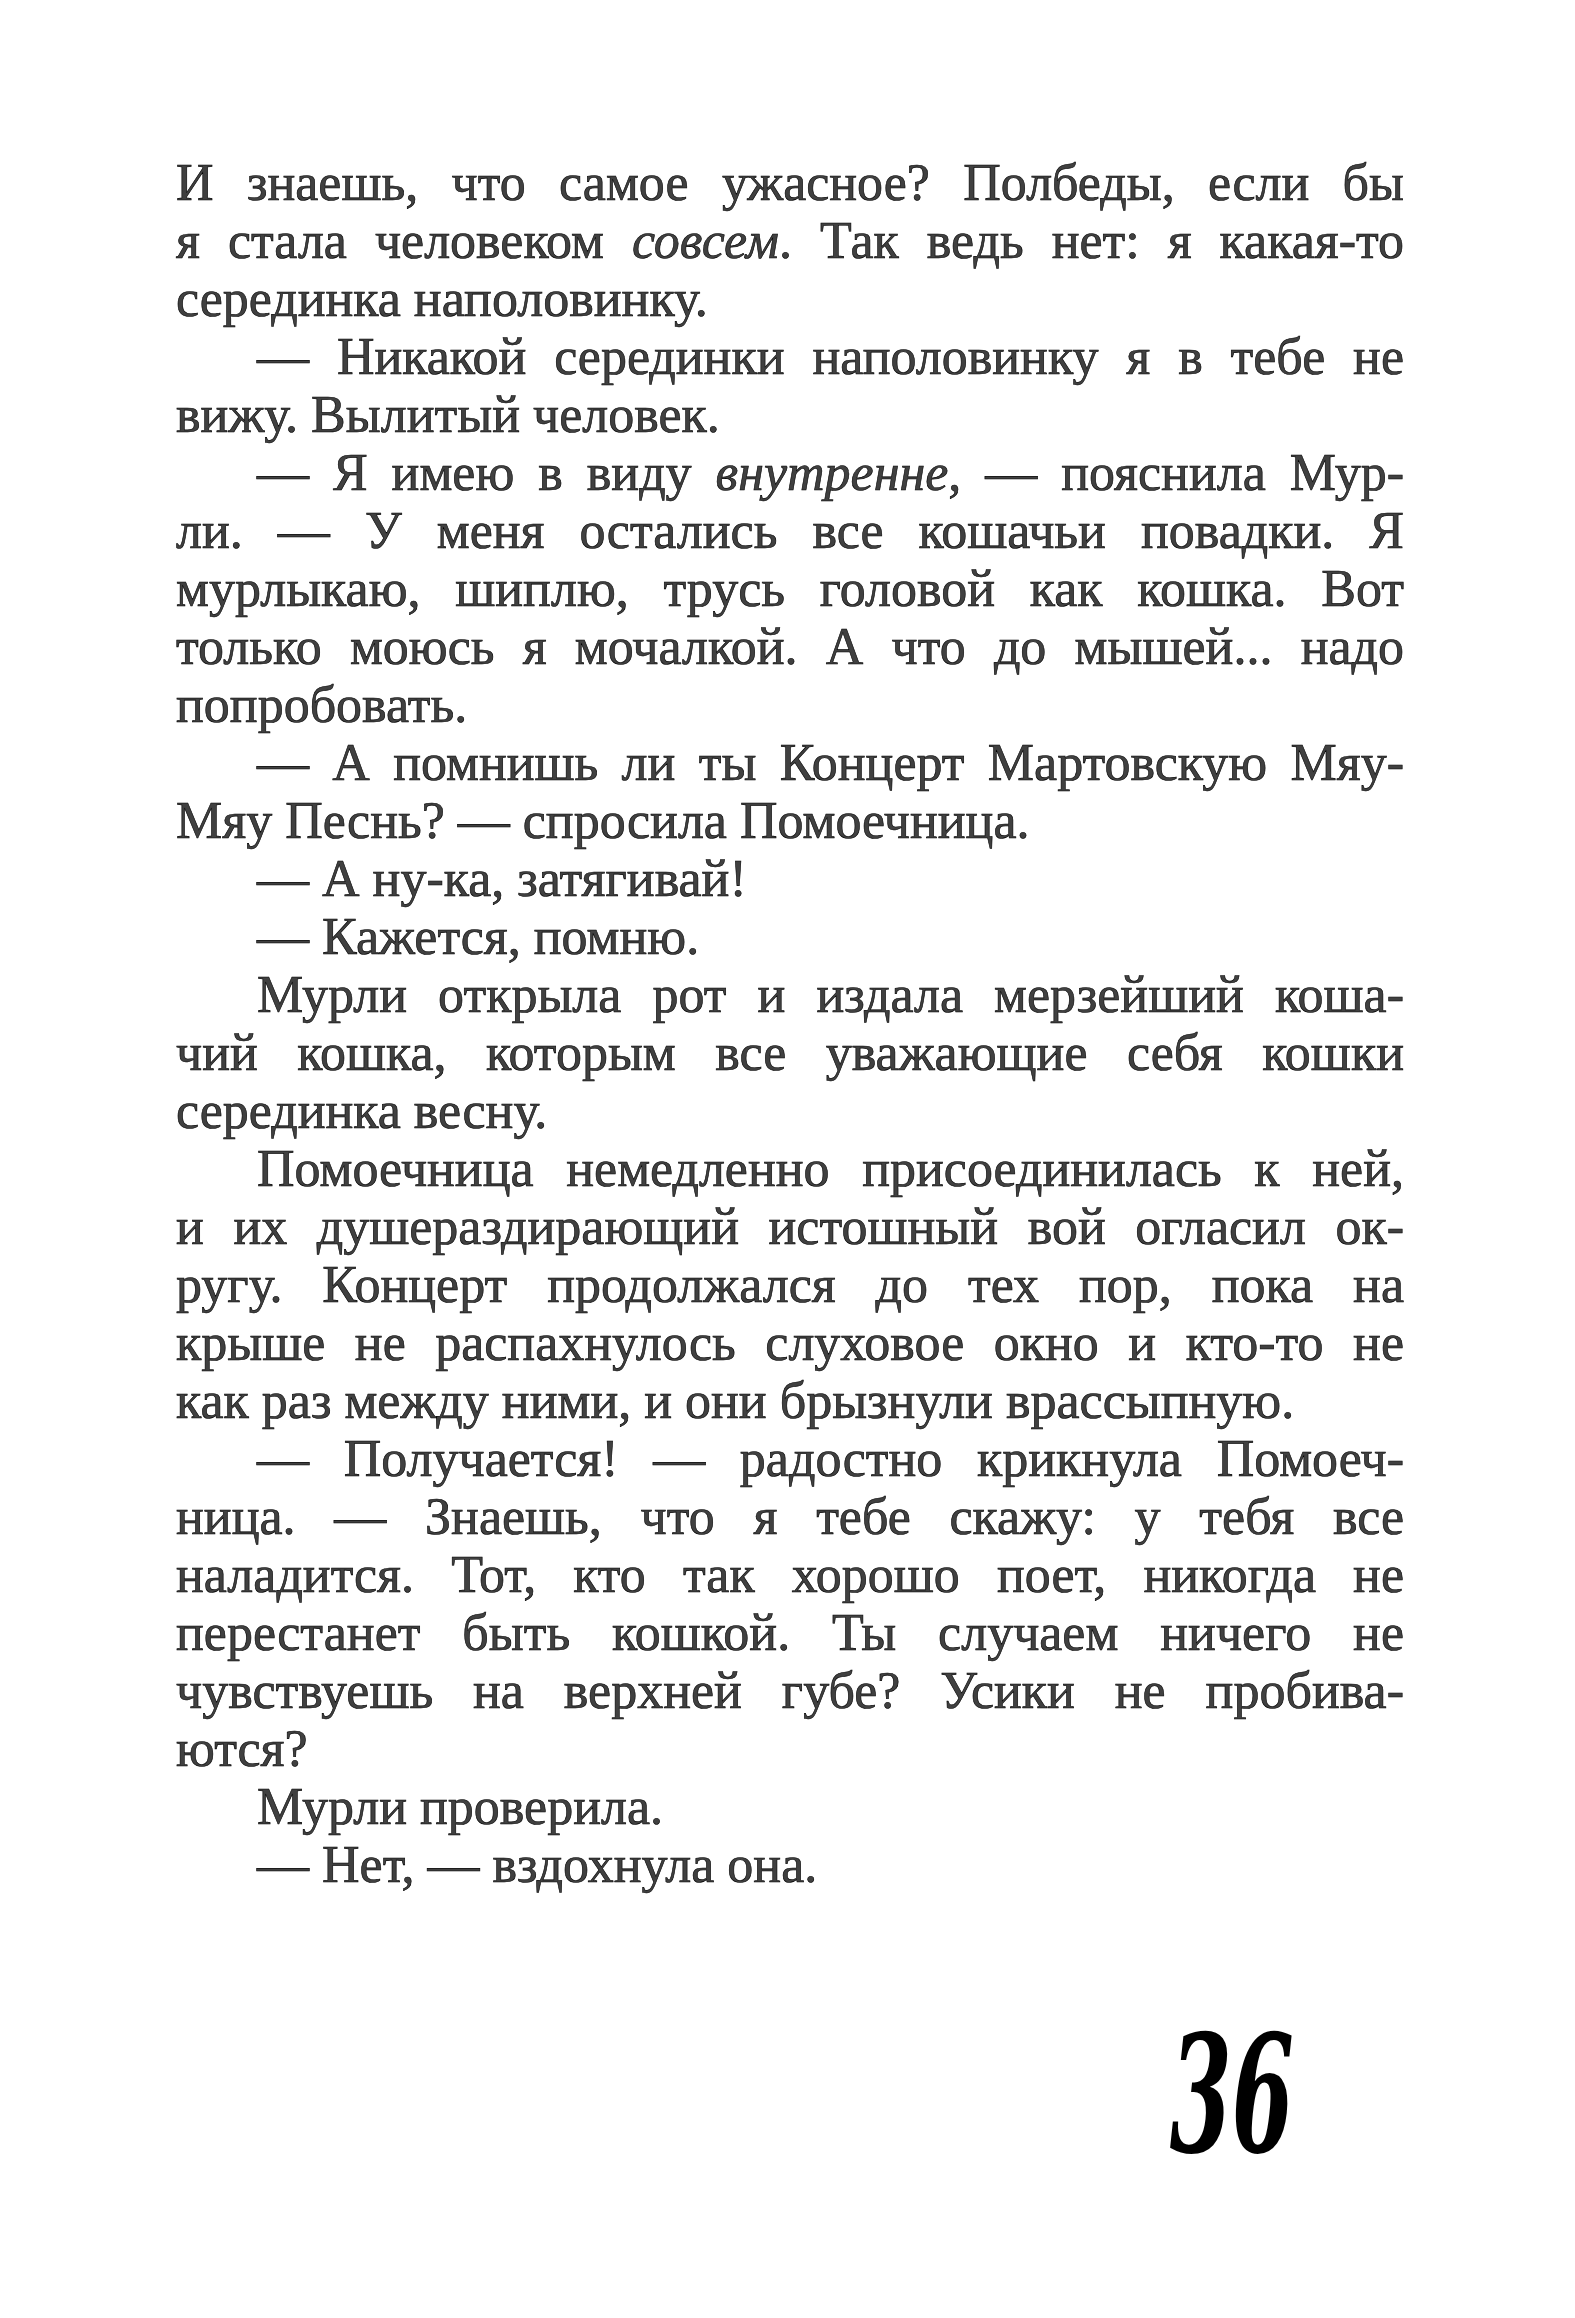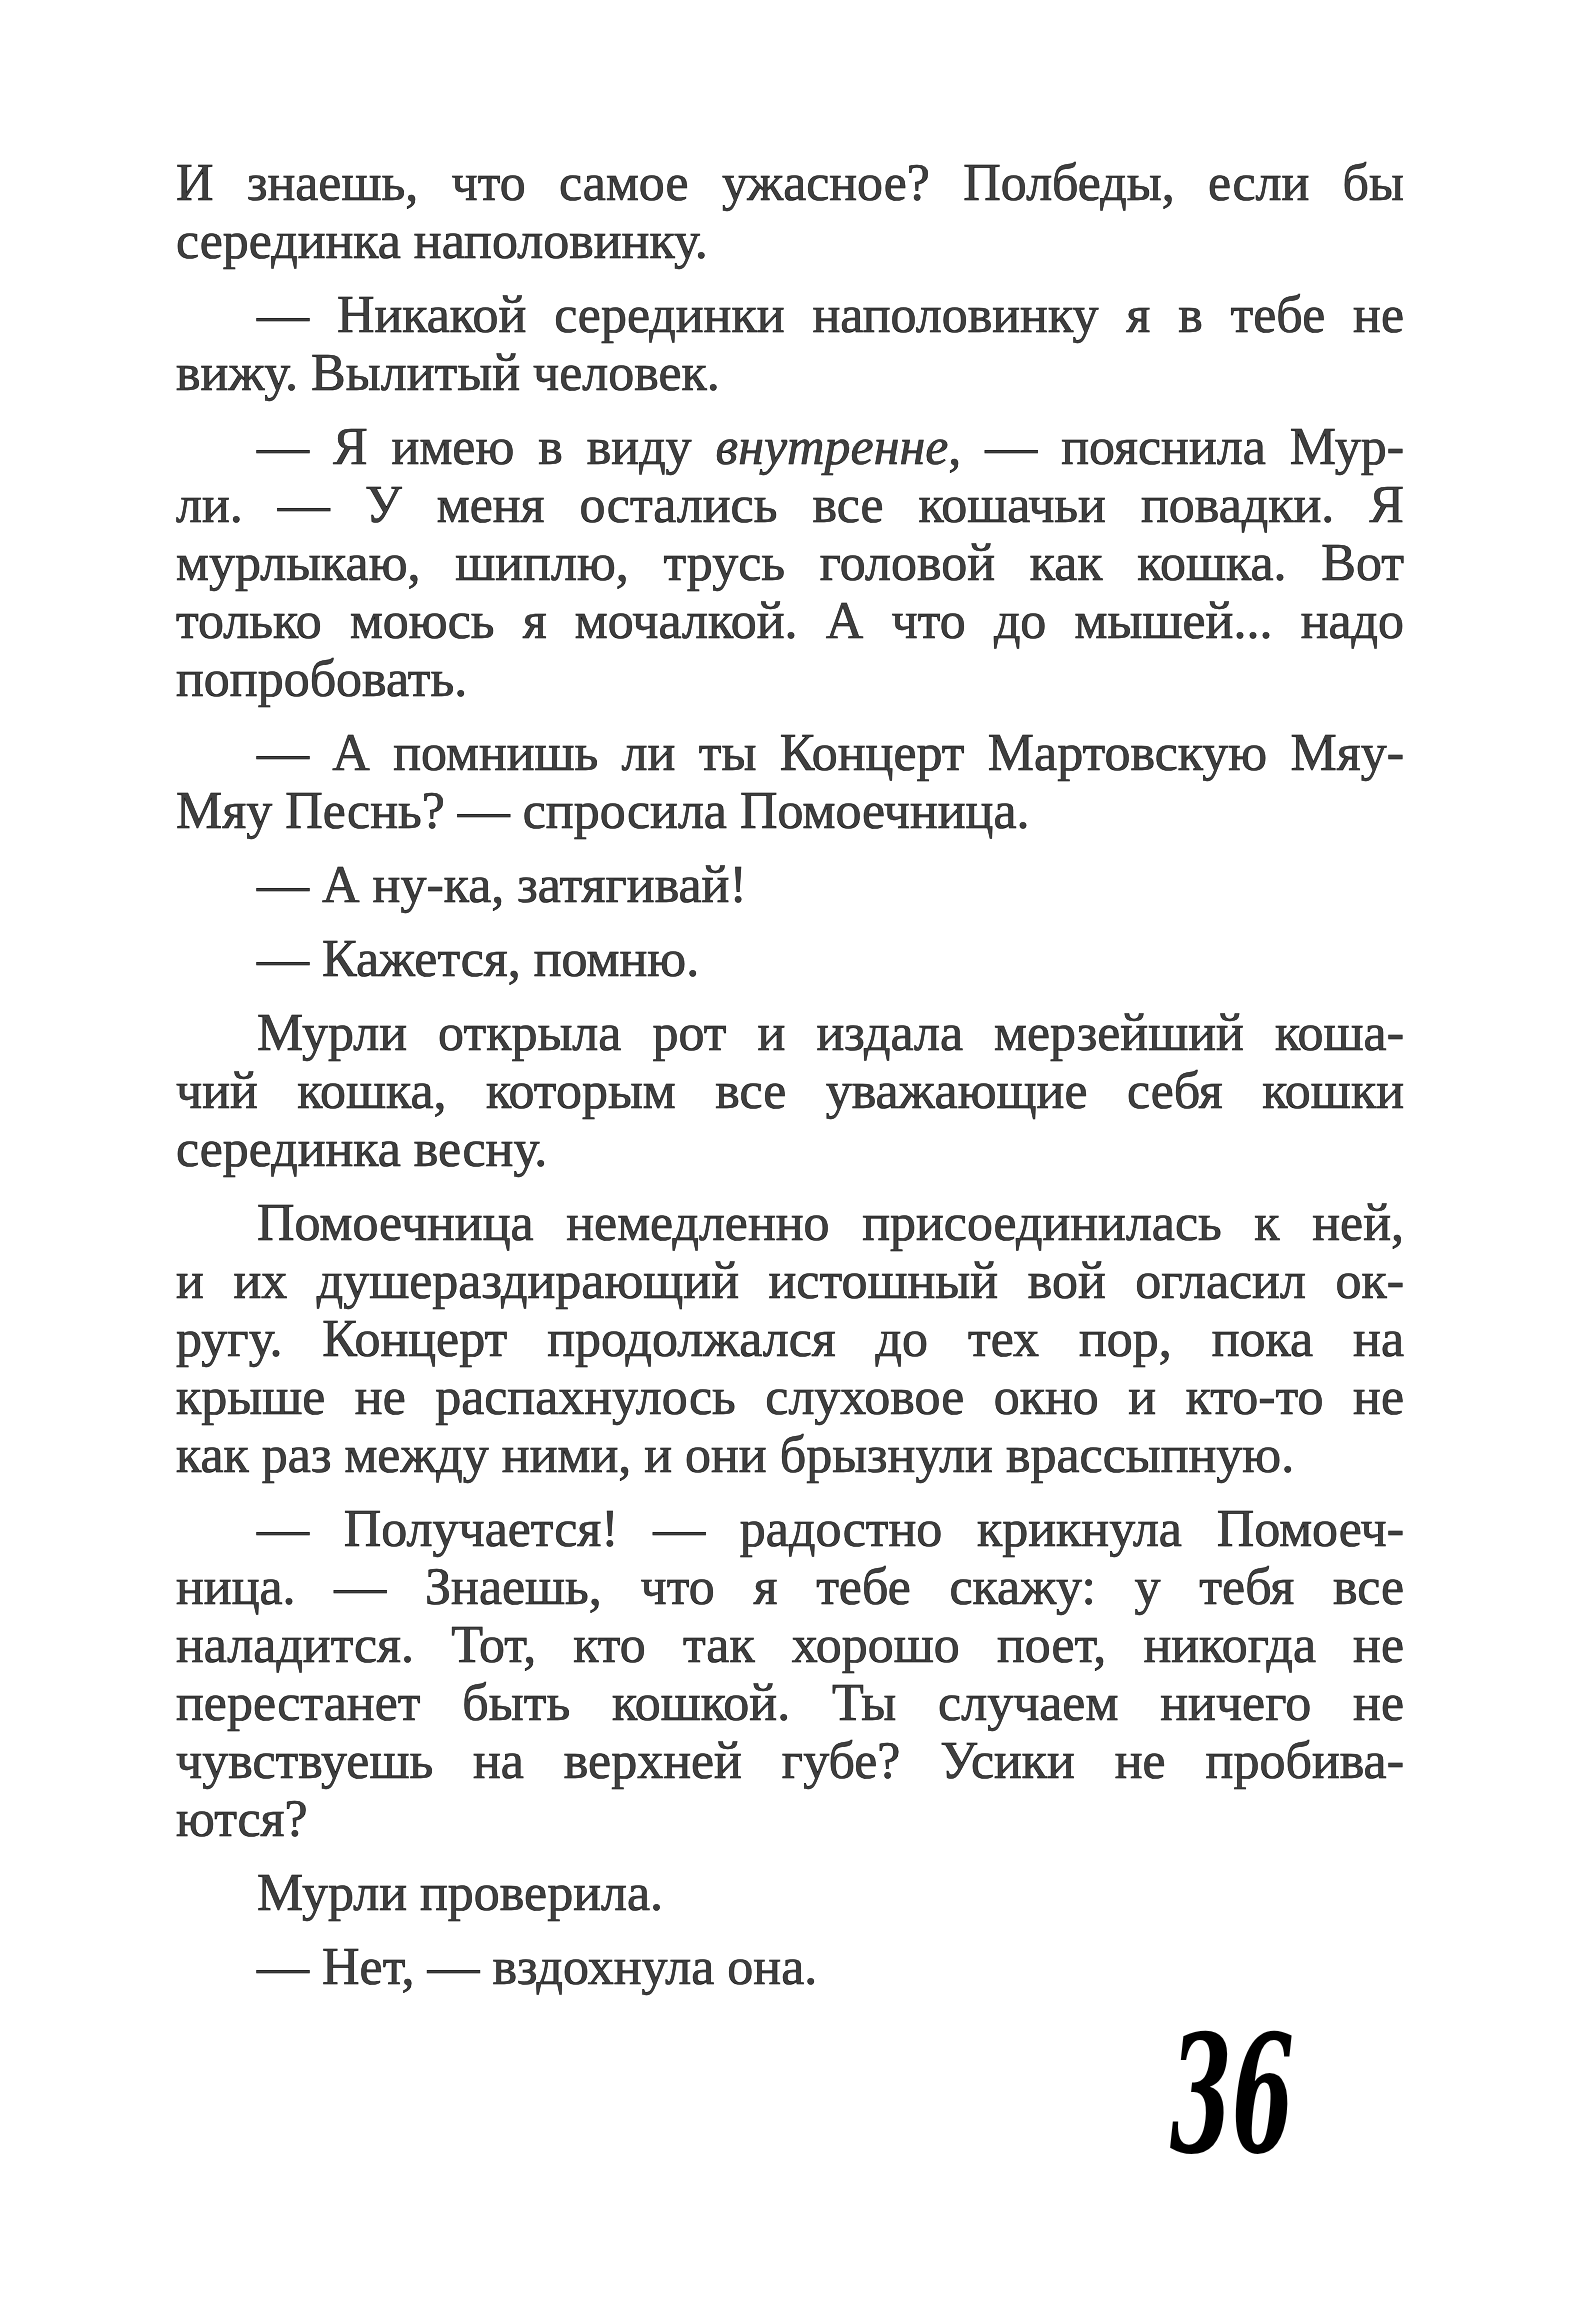--- a/index.html
+++ b/index.html
@@ -27,21 +27,20 @@
   .line {
     text-align: justify;
     text-align-last: justify;
   }
   .line.last {
     text-align: left;
     text-align-last: left;
   }
   .line.indent {
     text-indent: 81px;
-    margin-top: 16px;
   }
   .it {
     font-style: italic;
   }
   .folio {
     position: absolute;
     left: 176px;
     top: 2014px;
     width: 1228px;
     text-align: right;
@@ -56,20 +55,21 @@
     font-size: 162px;
     transform: translateX(-60px) scaleX(0.55);
     transform-origin: center bottom;
   }
 </style>
 </head>
 <body style="background: rgb(255, 255, 255);">
 
 <main class="text-block" style="color: #404040;">
     <div class="line"><span>И знаешь, что самое ужасное? Полбеды, если бы</span></div>
+    <div class="line"><span>я стала человеком </span><span class="it">совсем</span><span>. Так ведь нет: я какая-то</span></div>
     <div class="line last"><span>серединка наполовинку.</span></div>
     <div class="line indent"><span>— Никакой серединки наполовинку я в тебе не</span></div>
     <div class="line last"><span>вижу. Вылитый человек.</span></div>
     <div class="line indent"><span>— Я имею в виду </span><span class="it">внутренне</span><span>, — пояснила Мур-</span></div>
     <div class="line"><span>ли. — У меня остались все кошачьи повадки. Я</span></div>
     <div class="line"><span>мурлыкаю, шиплю, трусь головой как кошка. Вот</span></div>
     <div class="line"><span>только моюсь я мочалкой. А что до мышей... надо</span></div>
     <div class="line last"><span>попробовать.</span></div>
     <div class="line indent"><span>— А помнишь ли ты Концерт Мартовскую Мяу-</span></div>
     <div class="line last"><span>Мяу Песнь? — спросила Помоечница.</span></div>

